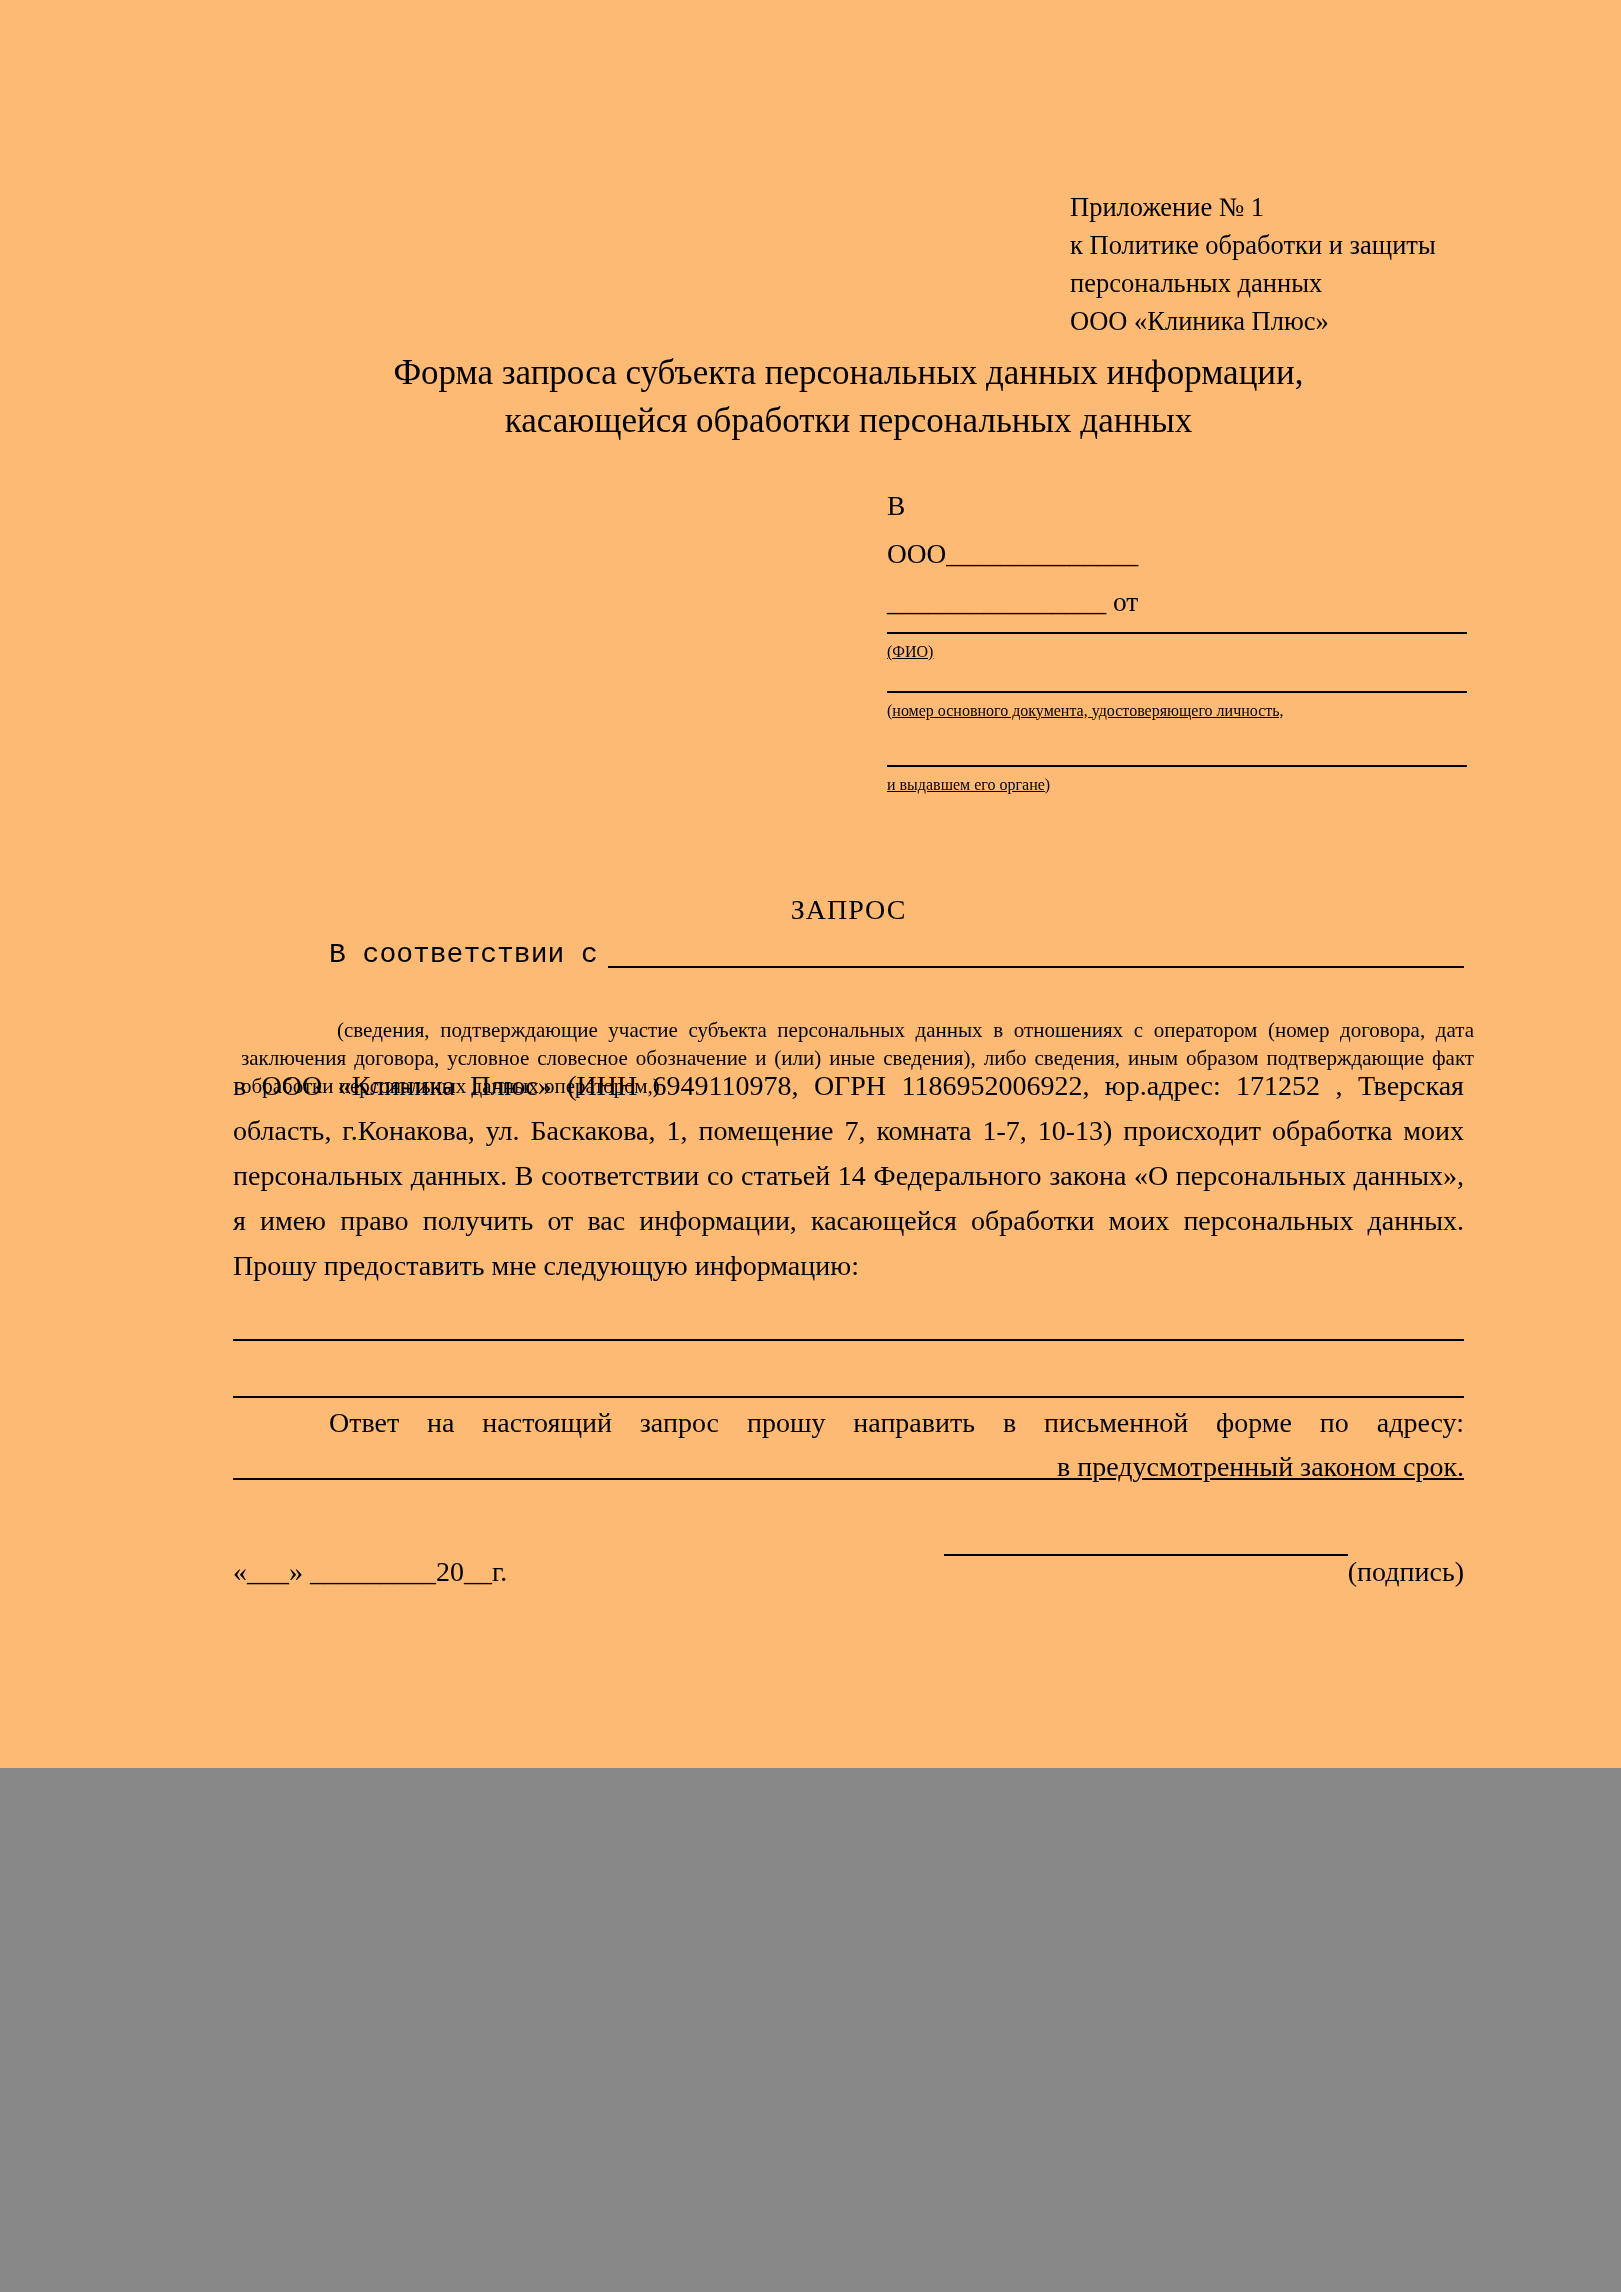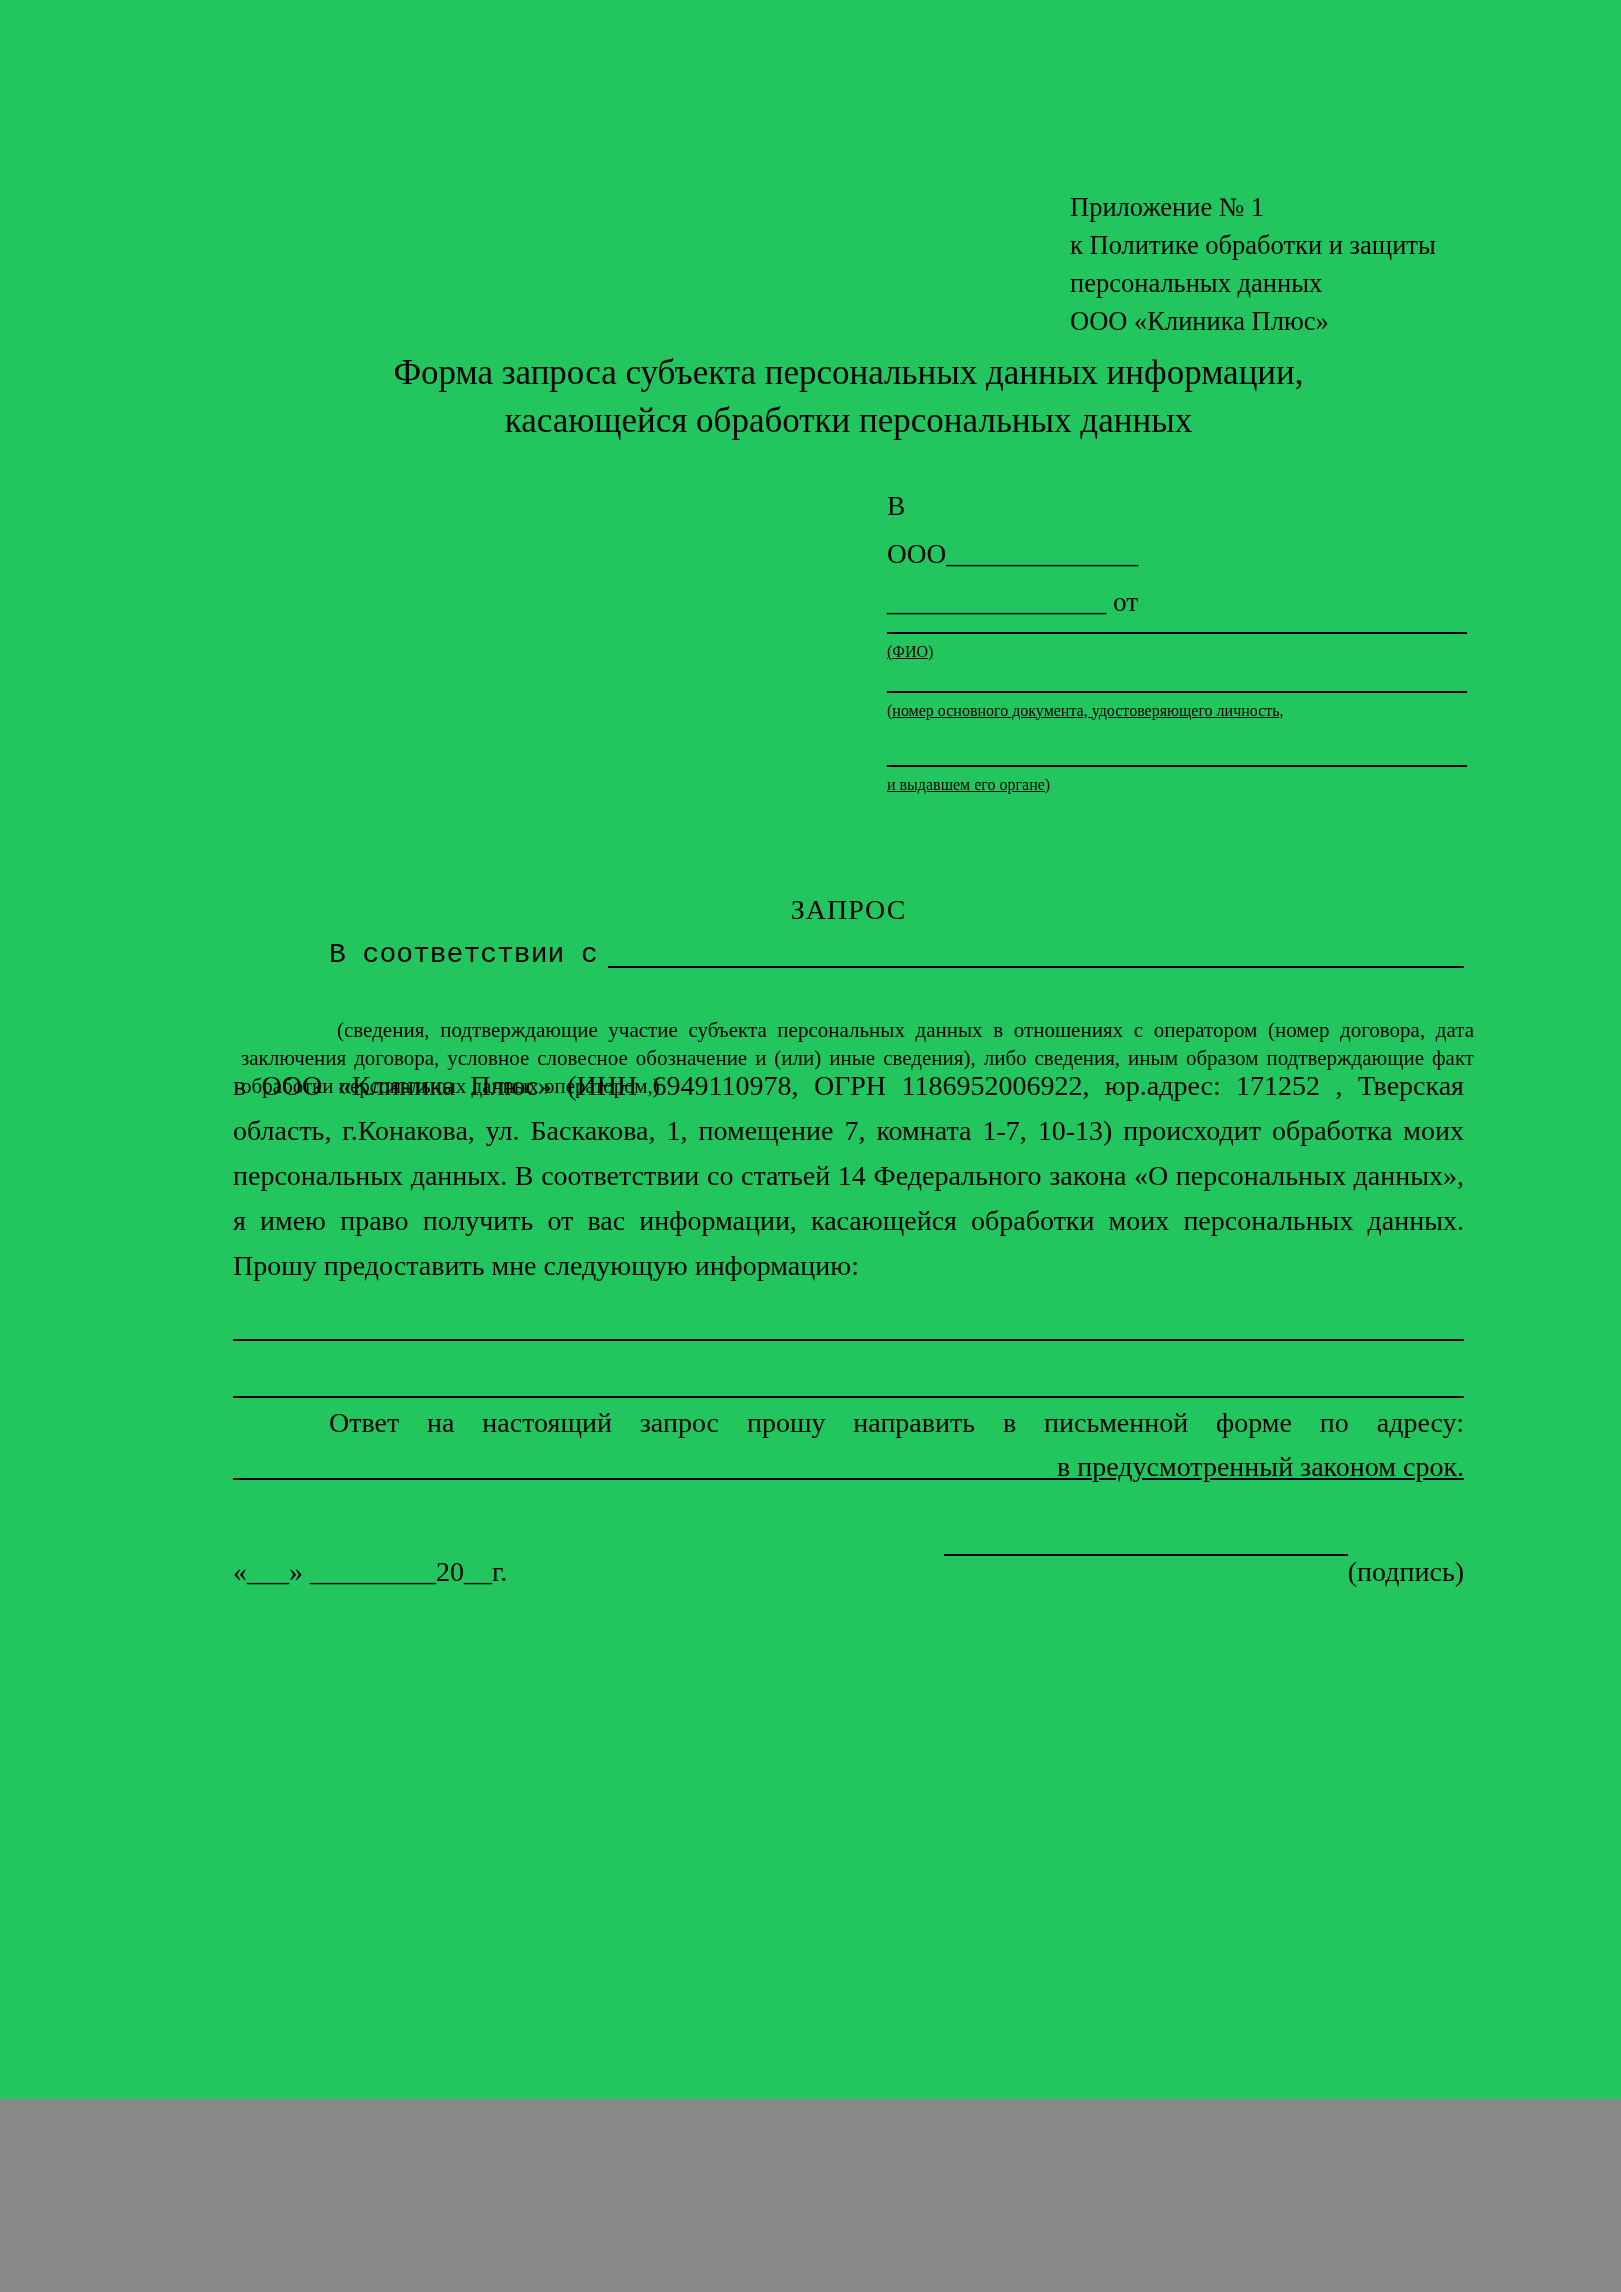--- a/index.html
+++ b/index.html
@@ -1,20 +1,20 @@
 <!DOCTYPE html>
 <html><head>
 <meta charset="utf-8">
 <style>
   html,body{margin:0;padding:0;background:#888;}
   .page{
     position:relative;
-    width:1621px;height:2099px;
+    width:1621px;height:1768px;
     margin:0 auto;
-    background:#22c55e;
+    background:#fdba74;
     color:#000000;
     font-family:"Liberation Serif","DejaVu Serif",serif;
     overflow:hidden;
   }
   .header{
     position:absolute;left:1070px;top:188px;width:510px;
     font-size:26.5px;line-height:38px;
   }
   .title{
     position:absolute;left:233px;top:349px;width:1231px;

